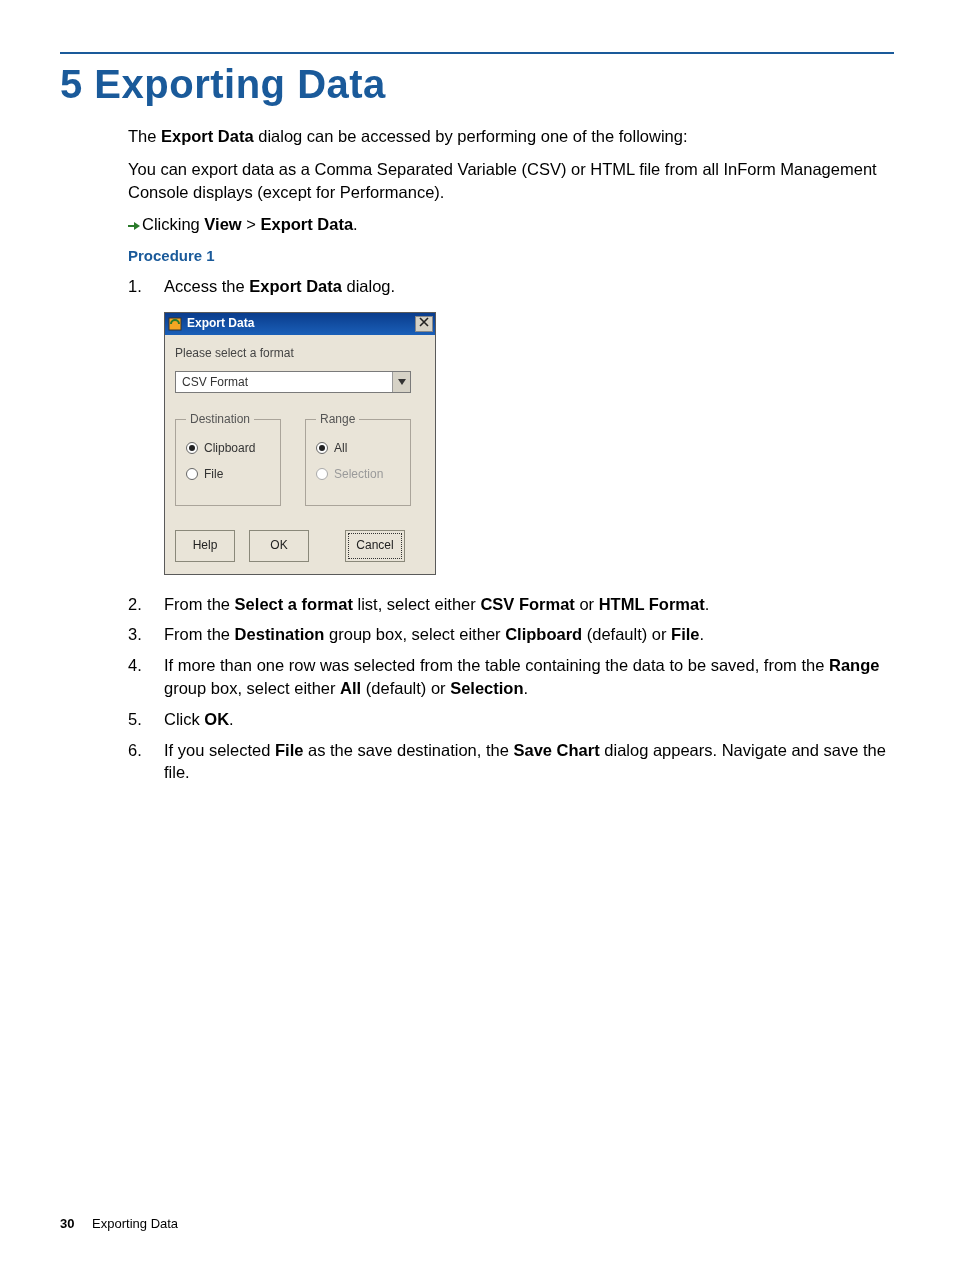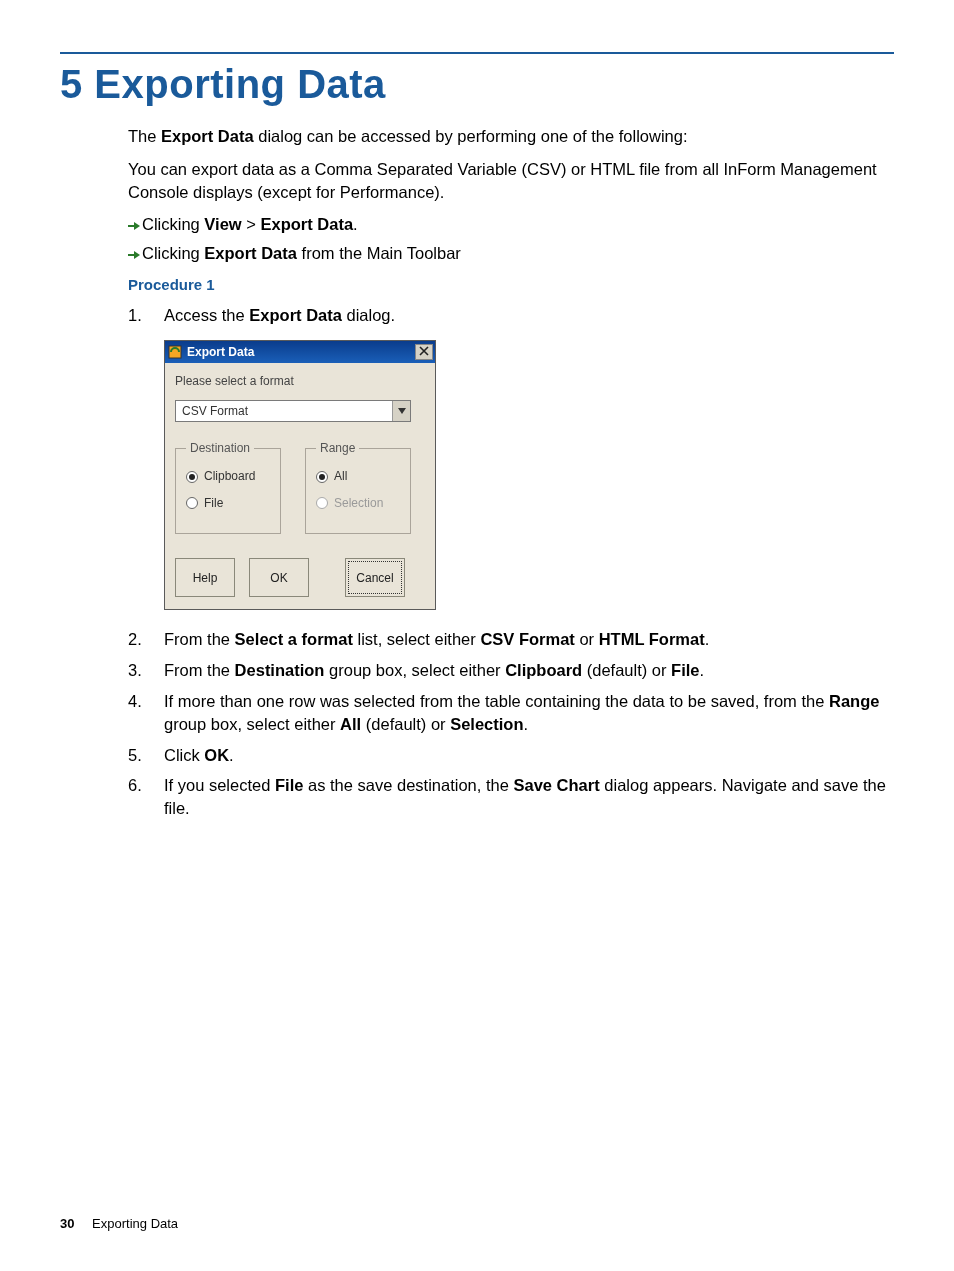--- a/index.html
+++ b/index.html
@@ -174,21 +174,21 @@
       background: #222;
       border-radius: 50%;
     }
     .dlg-buttons {
       display: flex;
       justify-content: flex-start;
       gap: 14px;
       align-items: center;
     }
     .dlg-btn {
-      height: 39px;
+      height: 32px;
       min-width: 60px;
       background: #e9e4d8;
       border: 1px solid #8a887a;
       color: #222;
       font-size: 12px;
       display: inline-flex;
       align-items: center;
       justify-content: center;
       padding: 0 10px;
     }
@@ -223,27 +223,20 @@
     <p>You can export data as a Comma Separated Variable (CSV) or HTML file from all InForm Management Console displays (except for Performance).</p>
 
     <div class="bullet-row">
       <span class="arrow-icon">
         <svg viewBox="0 0 12 10">
             <path d="M0 4 L6 4 L6 1 L12 5 L6 9 L6 6 L0 6 Z" fill="#2a7a2a"></path>
           </svg>
       </span><span>Clicking </span><span class="b">View</span><span> &gt; </span><span class="b">Export Data</span><span>.</span>
     </div>
 
-    <div class="bullet-row">
-      <span class="arrow-icon">
-        <svg viewBox="0 0 12 10">
-            <path d="M0 4 L6 4 L6 1 L12 5 L6 9 L6 6 L0 6 Z" fill="#2a7a2a"></path>
-          </svg>
-      </span><span>Clicking </span><span class="b">Export Data</span><span> from the Main Toolbar</span>
-    </div>
 
 
     <div class="procedure-label">Procedure 1</div>
 
     <ol class="procedure-list">
       <li>
         <span class="num">1.</span>
         <span class="txt">
           <span>Access the </span><span class="b">Export Data</span><span> dialog.</span>
         </span>

